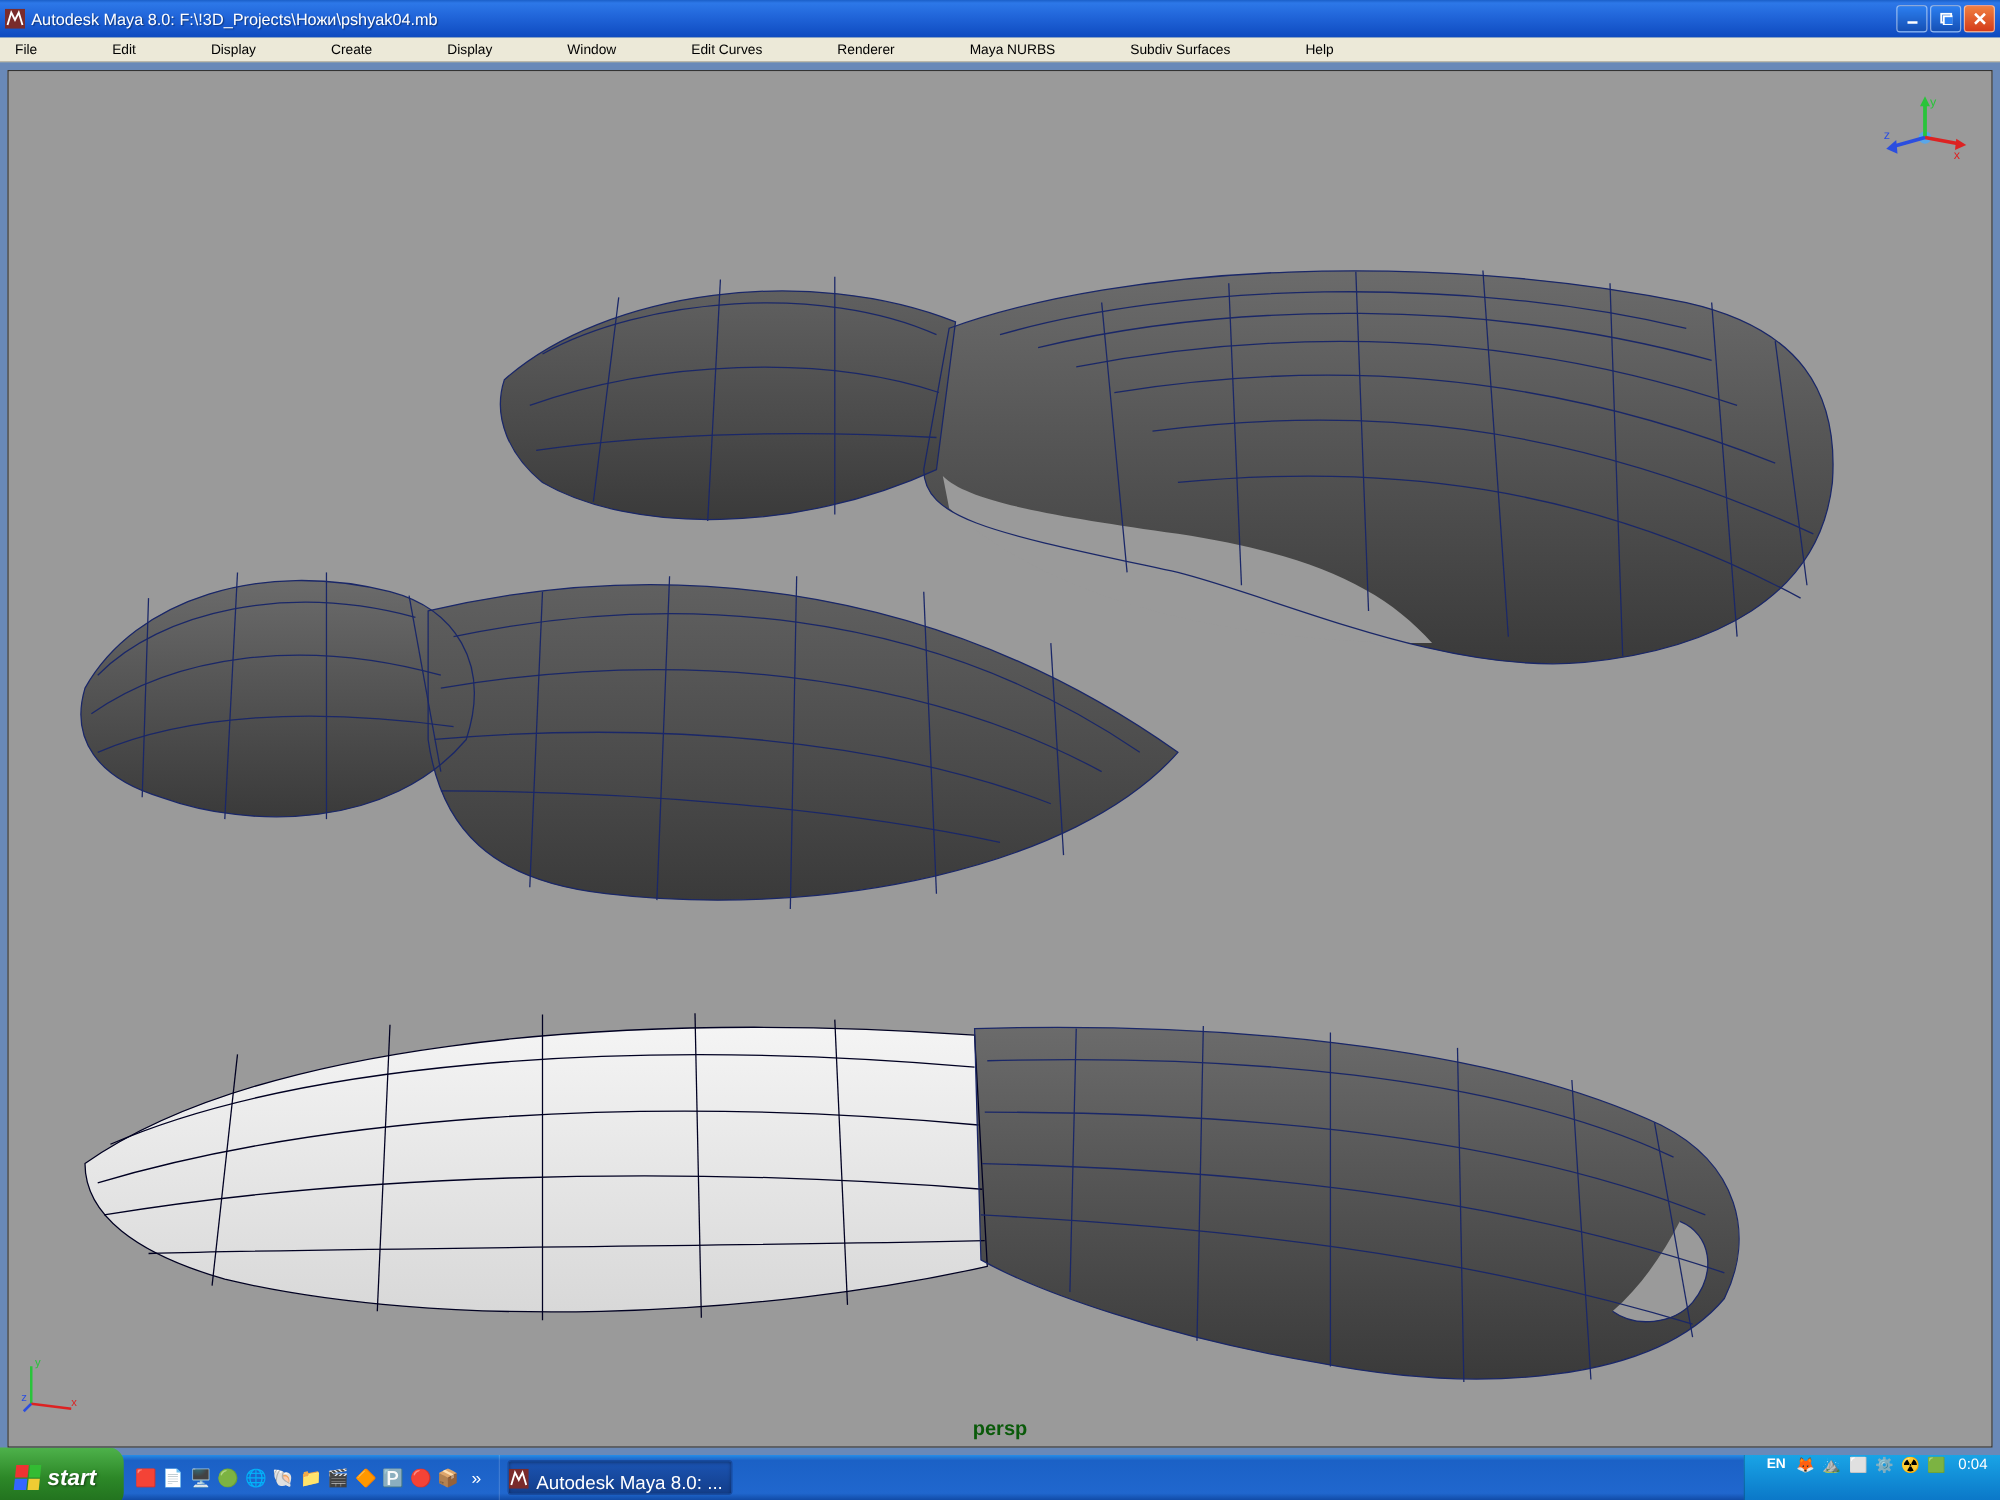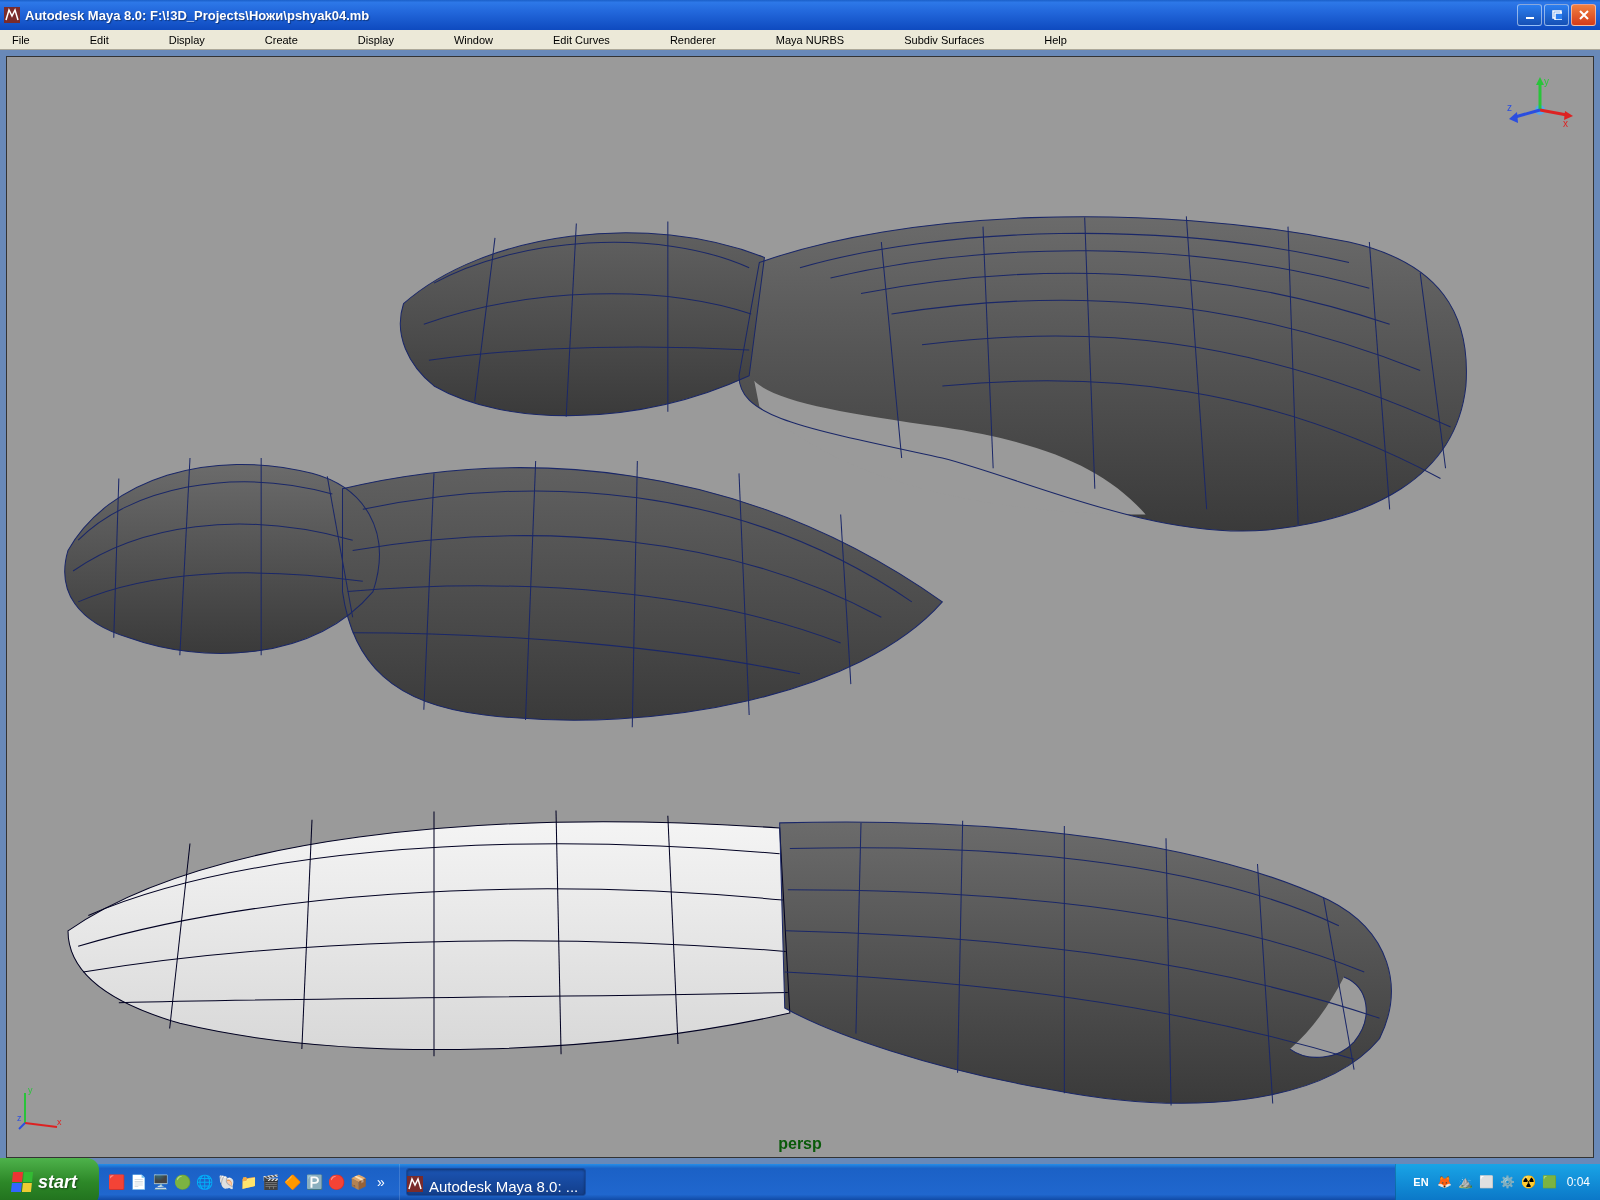--- a/index.html
+++ b/index.html
@@ -23,21 +23,21 @@
     padding: 0 4px;
     color: #fff;
   }
   .title-bar .app-icon {
     width: 16px; height: 16px;
     margin-right: 5px;
     display: inline-flex; align-items: center; justify-content: center;
     font-size: 14px;
   }
   .title-bar .title-text {
-    font-weight: bold;
+    font-weight: normal;
     font-size: 13px;
     text-shadow: 1px 1px 1px rgba(0,0,0,0.4);
     flex: 1;
     white-space: nowrap;
   }
   .window-controls { display: flex; gap: 2px; }
   .win-btn {
     width: 25px; height: 22px;
     border-radius: 3px;
     border: 1px solid rgba(255,255,255,0.5);
@@ -197,21 +197,20 @@
     cursor: pointer;
     gap: 6px;
     box-shadow: inset 0 1px 0 rgba(255,255,255,0.25);
   }
   .task-button.active { background: linear-gradient(to bottom,#1b54b3,#133e8a); box-shadow: inset 0 1px 3px rgba(0,0,0,0.4); }
 
   .systray {
     height: 100%;
     background: linear-gradient(to bottom,#19a4e6,#0b78c8);
     display: flex;
-    align-items: center;
     padding: 0 10px 0 14px;
     gap: 5px;
     color: #fff;
     border-left: 1px solid rgba(0,0,0,0.2);
   }
   .tray-icon {
     width: 16px; height: 16px;
     display: flex; align-items: center; justify-content: center;
     font-size: 12px;
     cursor: pointer;

